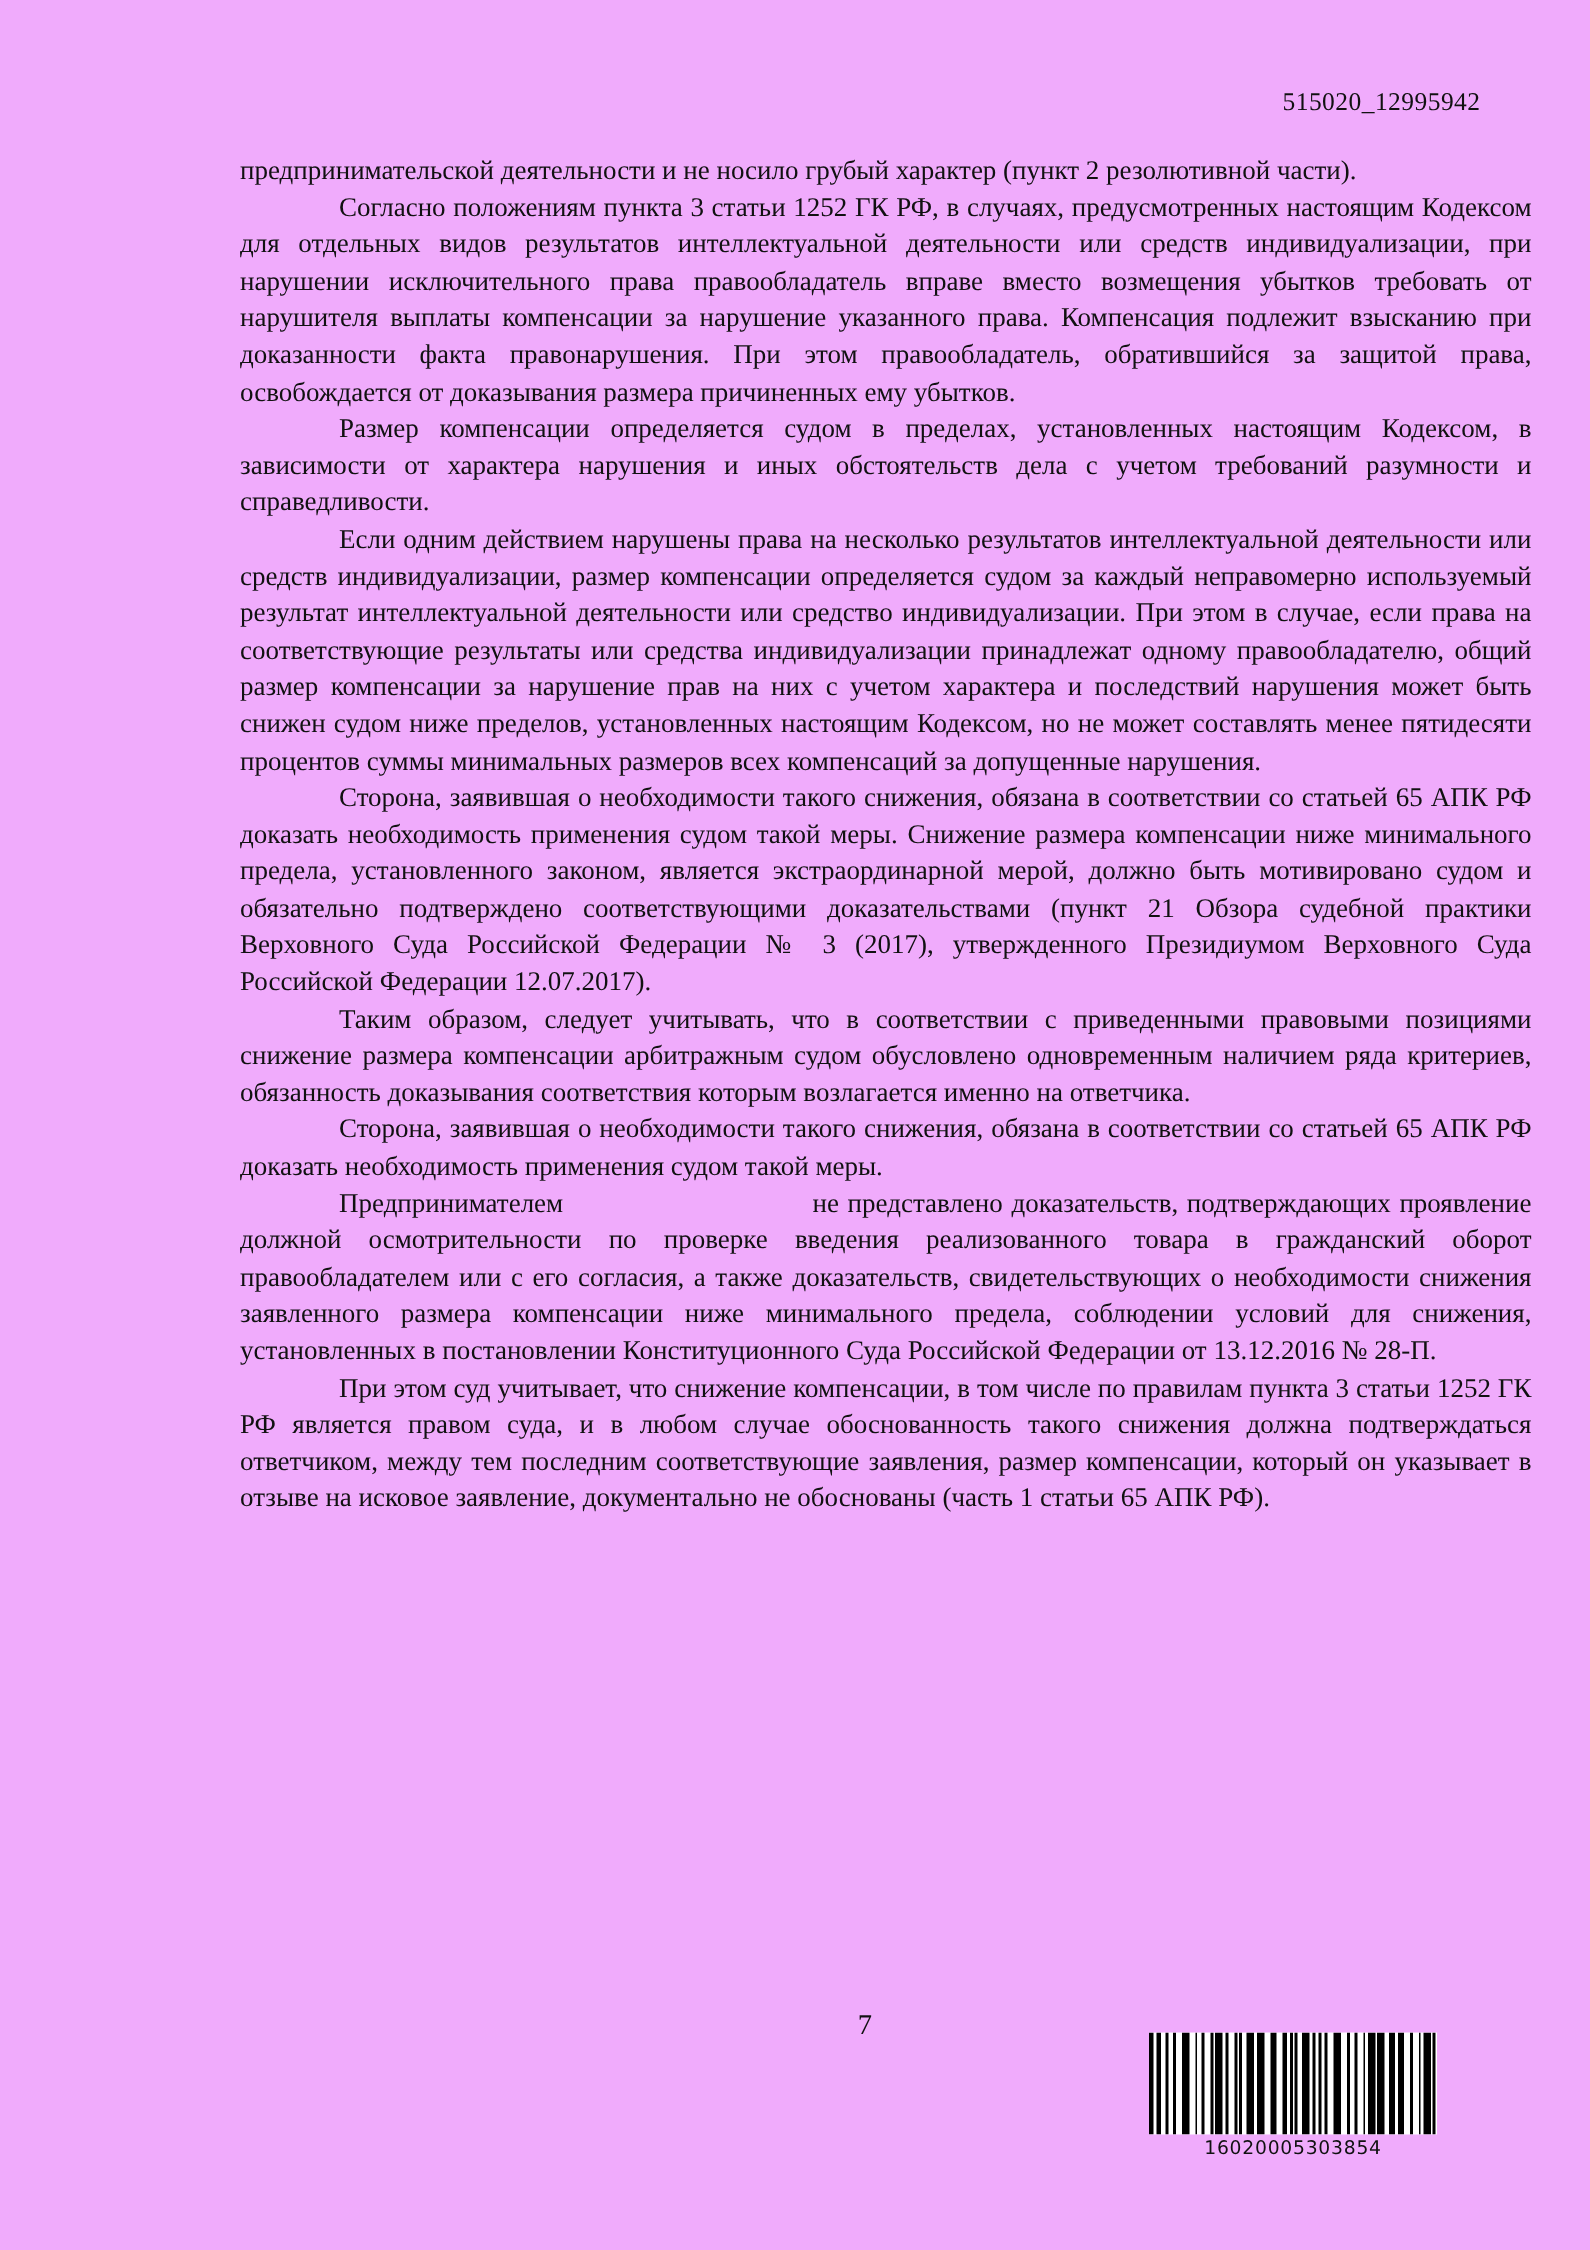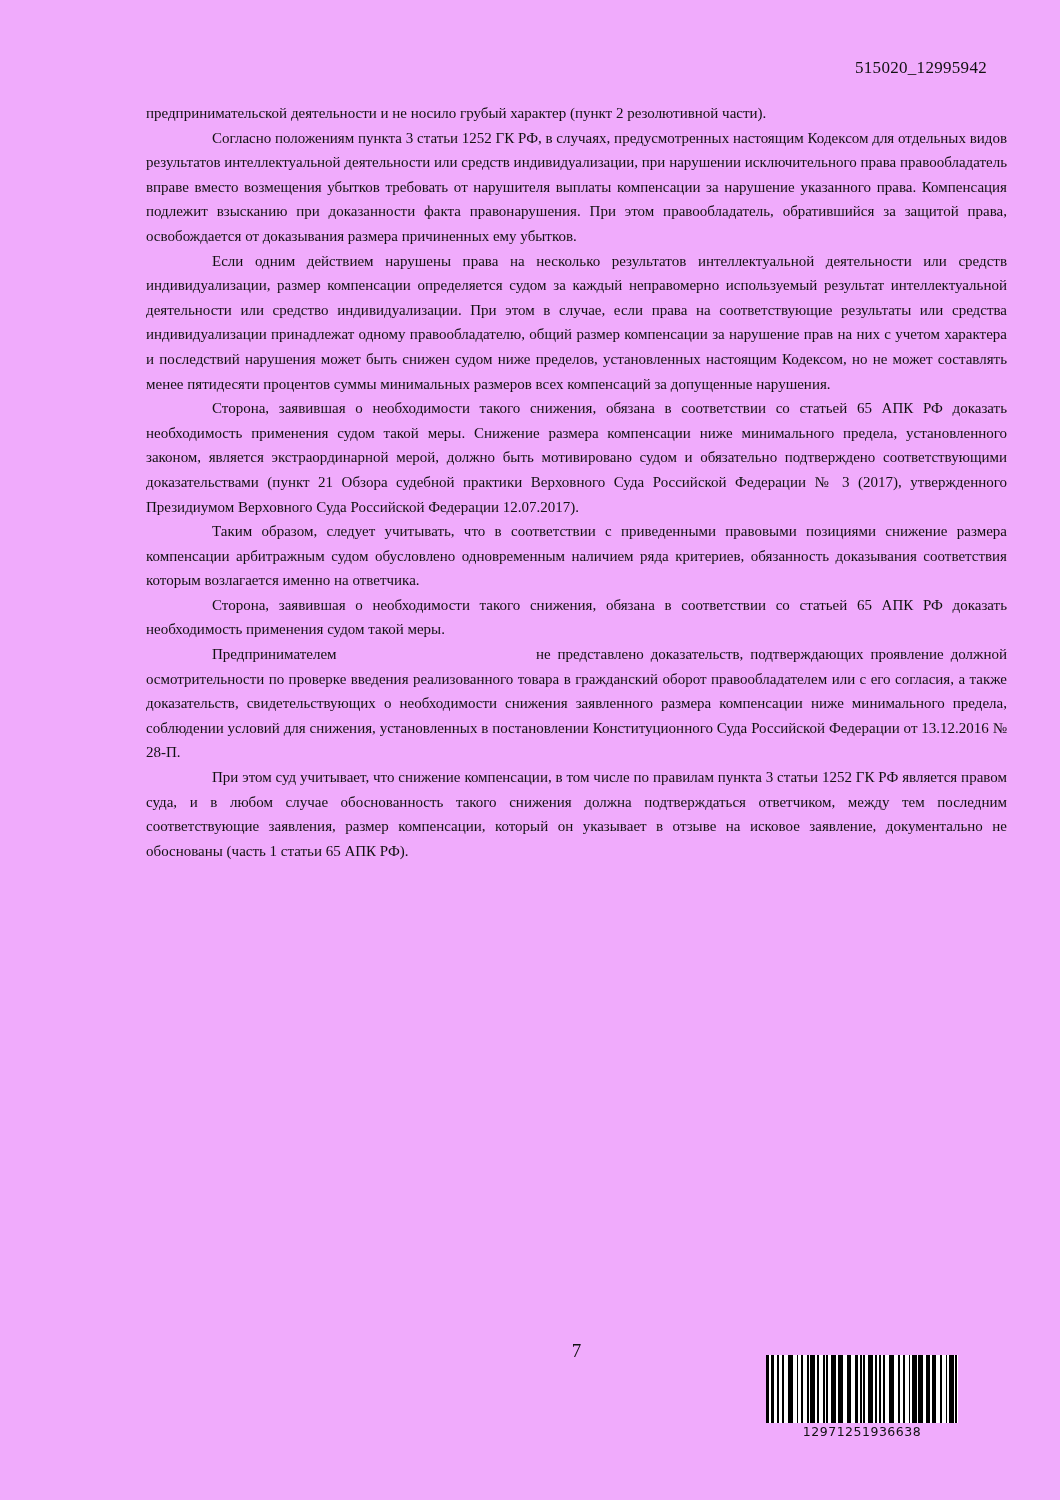--- a/index.html
+++ b/index.html
@@ -16,24 +16,24 @@
   .doc-id {
     position: absolute;
     top: 58px;
     right: 73px;
     font-size: 17px;
     letter-spacing: 0.3px;
     color: #111111;
   }
   .doc-body {
     position: absolute;
-    left: 146px;
+    left: 160px;
     top: 101px;
     width: 861px;
-    font-size: 15px;
+    font-size: 18px;
     line-height: 24.6px;
     text-align: justify;
   }
   .doc-body p { margin: 0; }
   .doc-body p.indent { text-indent: 66px; font-family: Liberation Serif, serif; }
   .page-number {
     position: absolute;
     left: 146px;
     width: 861px;
     top: 1340px;
@@ -71,27 +71,28 @@
 </style>
 </head>
 <body>
 
 <div class="page">
   <div class="doc-id">515020_12995942</div>
 
   <div class="doc-body">
       <p class="">предпринимательской деятельности и не носило грубый характер (пункт 2 резолютивной части).</p>
       <p class="indent">Согласно положениям пункта 3 статьи 1252 ГК РФ, в случаях, предусмотренных настоящим Кодексом для отдельных видов результатов интеллектуальной деятельности или средств индивидуализации, при нарушении исключительного права правообладатель вправе вместо возмещения убытков требовать от нарушителя выплаты компенсации за нарушение указанного права. Компенсация подлежит взысканию при доказанности факта правонарушения. При этом правообладатель, обратившийся за защитой права, освобождается от доказывания размера причиненных ему убытков.</p>
+      <p class="indent">Размер компенсации определяется судом в пределах, установленных настоящим Кодексом, в зависимости от характера нарушения и иных обстоятельств дела с учетом требований разумности и справедливости.</p>
       <p class="indent">Если одним действием нарушены права на несколько результатов интеллектуальной деятельности или средств индивидуализации, размер компенсации определяется судом за каждый неправомерно используемый результат интеллектуальной деятельности или средство индивидуализации. При этом в случае, если права на соответствующие результаты или средства индивидуализации принадлежат одному правообладателю, общий размер компенсации за нарушение прав на них с учетом характера и последствий нарушения может быть снижен судом ниже пределов, установленных настоящим Кодексом, но не может составлять менее пятидесяти процентов суммы минимальных размеров всех компенсаций за допущенные нарушения.</p>
       <p class="indent">Сторона, заявившая о необходимости такого снижения, обязана в соответствии со статьей 65 АПК РФ доказать необходимость применения судом такой меры. Снижение размера компенсации ниже минимального предела, установленного законом, является экстраординарной мерой, должно быть мотивировано судом и обязательно подтверждено соответствующими доказательствами (пункт 21 Обзора судебной практики Верховного Суда Российской Федерации № 3 (2017), утвержденного Президиумом Верховного Суда Российской Федерации 12.07.2017).</p>
       <p class="indent">Таким образом, следует учитывать, что в соответствии с приведенными правовыми позициями снижение размера компенсации арбитражным судом обусловлено одновременным наличием ряда критериев, обязанность доказывания соответствия которым возлагается именно на ответчика.</p>
       <p class="indent">Сторона, заявившая о необходимости такого снижения, обязана в соответствии со статьей 65 АПК РФ доказать необходимость применения судом такой меры.</p>
       <p class="indent">Предпринимателем&nbsp;&nbsp;&nbsp;&nbsp;&nbsp;&nbsp;&nbsp;&nbsp;&nbsp;&nbsp;&nbsp;&nbsp;&nbsp;&nbsp;&nbsp;&nbsp;&nbsp;&nbsp;&nbsp;&nbsp;&nbsp;&nbsp;&nbsp;&nbsp;&nbsp;&nbsp;&nbsp;&nbsp; не представлено доказательств, подтверждающих проявление должной осмотрительности по проверке введения реализованного товара в гражданский оборот правообладателем или с его согласия, а также доказательств, свидетельствующих о необходимости снижения заявленного размера компенсации ниже минимального предела, соблюдении условий для снижения, установленных в постановлении Конституционного Суда Российской Федерации от 13.12.2016 № 28-П.</p>
       <p class="indent">При этом суд учитывает, что снижение компенсации, в том числе по правилам пункта 3 статьи 1252 ГК РФ является правом суда, и в любом случае обоснованность такого снижения должна подтверждаться ответчиком, между тем последним соответствующие заявления, размер компенсации, который он указывает в отзыве на исковое заявление, документально не обоснованы (часть 1 статьи 65 АПК РФ).</p>
     </div>
 
   <div class="page-number">7</div>
 
   <div class="barcode-block">
     <div class="barcode-bars"><span style="width:3px;margin-right:2px"></span><span style="width:3.4100000000000006px;margin-right:2.75px"></span><span style="width:1.8599999999999999px;margin-right:2.75px"></span><span style="width:1.8599999999999999px;margin-right:4px"></span><span style="width:4.960000000000001px;margin-right:4px"></span><span style="width:1.8599999999999999px;margin-right:2.75px"></span><span style="width:1.8599999999999999px;margin-right:4px"></span><span style="width:1.8599999999999999px;margin-right:1.5px"></span><span style="width:4.960000000000001px;margin-right:1.5px"></span><span style="width:1.8599999999999999px;margin-right:4px"></span><span style="width:1.8599999999999999px;margin-right:1.5px"></span><span style="width:1.8599999999999999px;margin-right:2.75px"></span><span style="width:4.960000000000001px;margin-right:2.75px"></span><span style="width:4.960000000000001px;margin-right:4px"></span><span style="width:3.4100000000000006px;margin-right:4px"></span><span style="width:3.4100000000000006px;margin-right:1.5px"></span><span style="width:1.8599999999999999px;margin-right:1.5px"></span><span style="width:1.8599999999999999px;margin-right:2.75px"></span><span style="width:4.960000000000001px;margin-right:2.75px"></span><span style="width:1.8599999999999999px;margin-right:1.5px"></span><span style="width:1.8599999999999999px;margin-right:2.75px"></span><span style="width:1.8599999999999999px;margin-right:4px"></span><span style="width:4.960000000000001px;margin-right:4px"></span><span style="width:1.8599999999999999px;margin-right:2.75px"></span><span style="width:1.8599999999999999px;margin-right:4px"></span><span style="width:1.8599999999999999px;margin-right:1.5px"></span><span style="width:4.960000000000001px;margin-right:1.5px"></span><span style="width:4.960000000000001px;margin-right:2.75px"></span><span style="width:3.4100000000000006px;margin-right:2.75px"></span><span style="width:3.4100000000000006px;margin-right:4px"></span><span style="width:1.8599999999999999px;margin-right:4px"></span><span style="width:1.8599999999999999px;margin-right:1.5px"></span><span style="width:4.960000000000001px;margin-right:1.5px"></span><span style="width:1.8599999999999999px;margin-right:4px"></span></div>
-    <div class="barcode-number">12971251936638</div>
+    <div class="barcode-number">16020005303854</div>
   </div>
 </div>
 
 </body></html>

